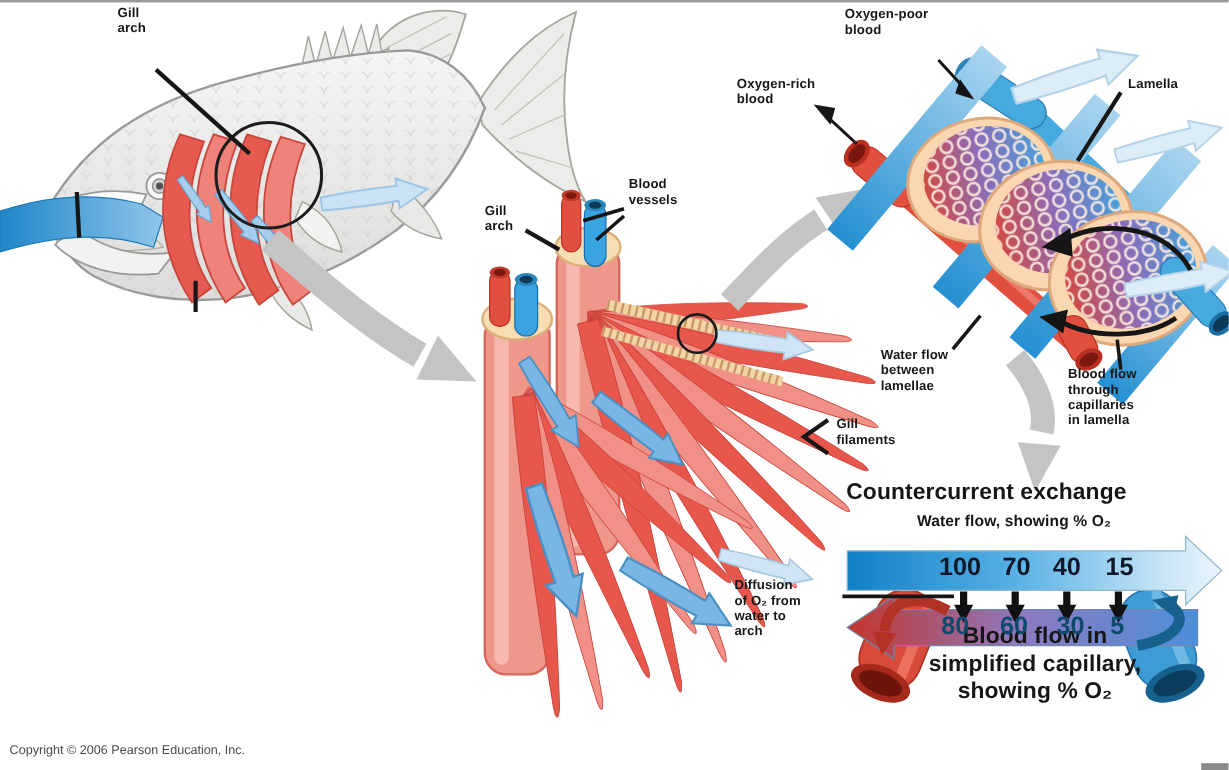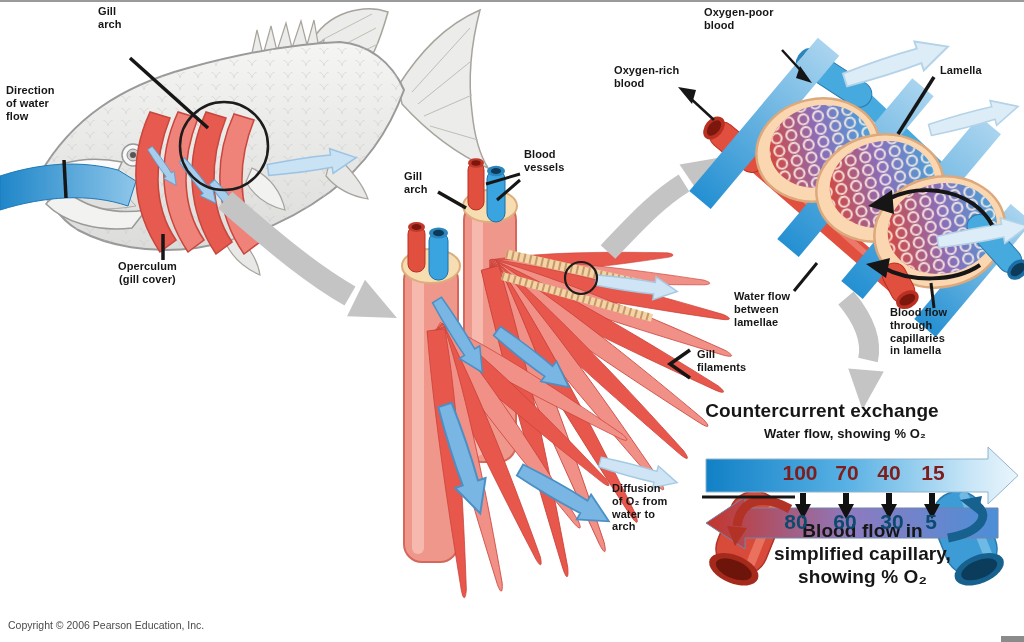--- a/index.html
+++ b/index.html
@@ -6,21 +6,21 @@
   #stage{position:relative;width:1024px;height:642px;background:#fff;overflow:hidden;
          font-family:"Liberation Sans","DejaVu Sans",sans-serif;}
   #art{position:absolute;left:0;top:0;width:1024px;height:642px;}
   .label{position:absolute;white-space:pre-line;font-weight:700;font-size:11px;
          line-height:1.16;color:#161616;letter-spacing:.1px;}
   .centered{text-align:center;}
   .cc-title{font-size:19px;}
   .cc-sub{font-size:13px;}
   .cc-caption{font-size:19px;line-height:1.22;}
   .num{position:absolute;width:44px;text-align:center;font-weight:700;font-size:21px;}
-  .num-water{color:#7f1d1d;}
+  .num-water{color:#0f172a;}
   .num-blood{color:#0c4a6e;}
   .copyright{position:absolute;left:8px;top:619px;font-size:10.5px;font-weight:400;color:#4a4a4a;}
   .topline{position:absolute;left:0;top:0;width:1024px;height:2px;background:#9a9a9a;}
   .corner-chip{position:absolute;left:1001px;top:636px;width:23px;height:6px;background:#8b8b8b;}
 </style>
 </head>
 <body>
 
 <div id="stage">
 
@@ -321,25 +321,20 @@
       <path d="M843,493 h6 v11 h5 L846,519 L838,504 h5 Z"></path>
       <path d="M886,493 h6 v11 h5 L889,519 L881,504 h5 Z"></path>
       <path d="M929,493 h6 v11 h5 L932,519 L924,504 h5 Z"></path>
     </g>
     <line x1="702" y1="497" x2="795" y2="497" stroke="#161616" stroke-width="3"></line>
   </g>
 </svg>
 
 <div class="label" style="left:98px;top:5px;">Gill
 arch</div>
-<div class="label" style="left:6px;top:84px;">Direction
-of water
-flow</div>
-<div class="label centered" style="left:118px;top:260px;">Operculum
-(gill cover)</div>
 <div class="label" style="left:404px;top:170px;">Gill
 arch</div>
 <div class="label" style="left:524px;top:148px;">Blood
 vessels</div>
 <div class="label" style="left:697px;top:348px;">Gill
 filaments</div>
 <div class="label" style="left:704px;top:6px;">Oxygen-poor
 blood</div>
 <div class="label" style="left:614px;top:64px;">Oxygen-rich
 blood</div>

